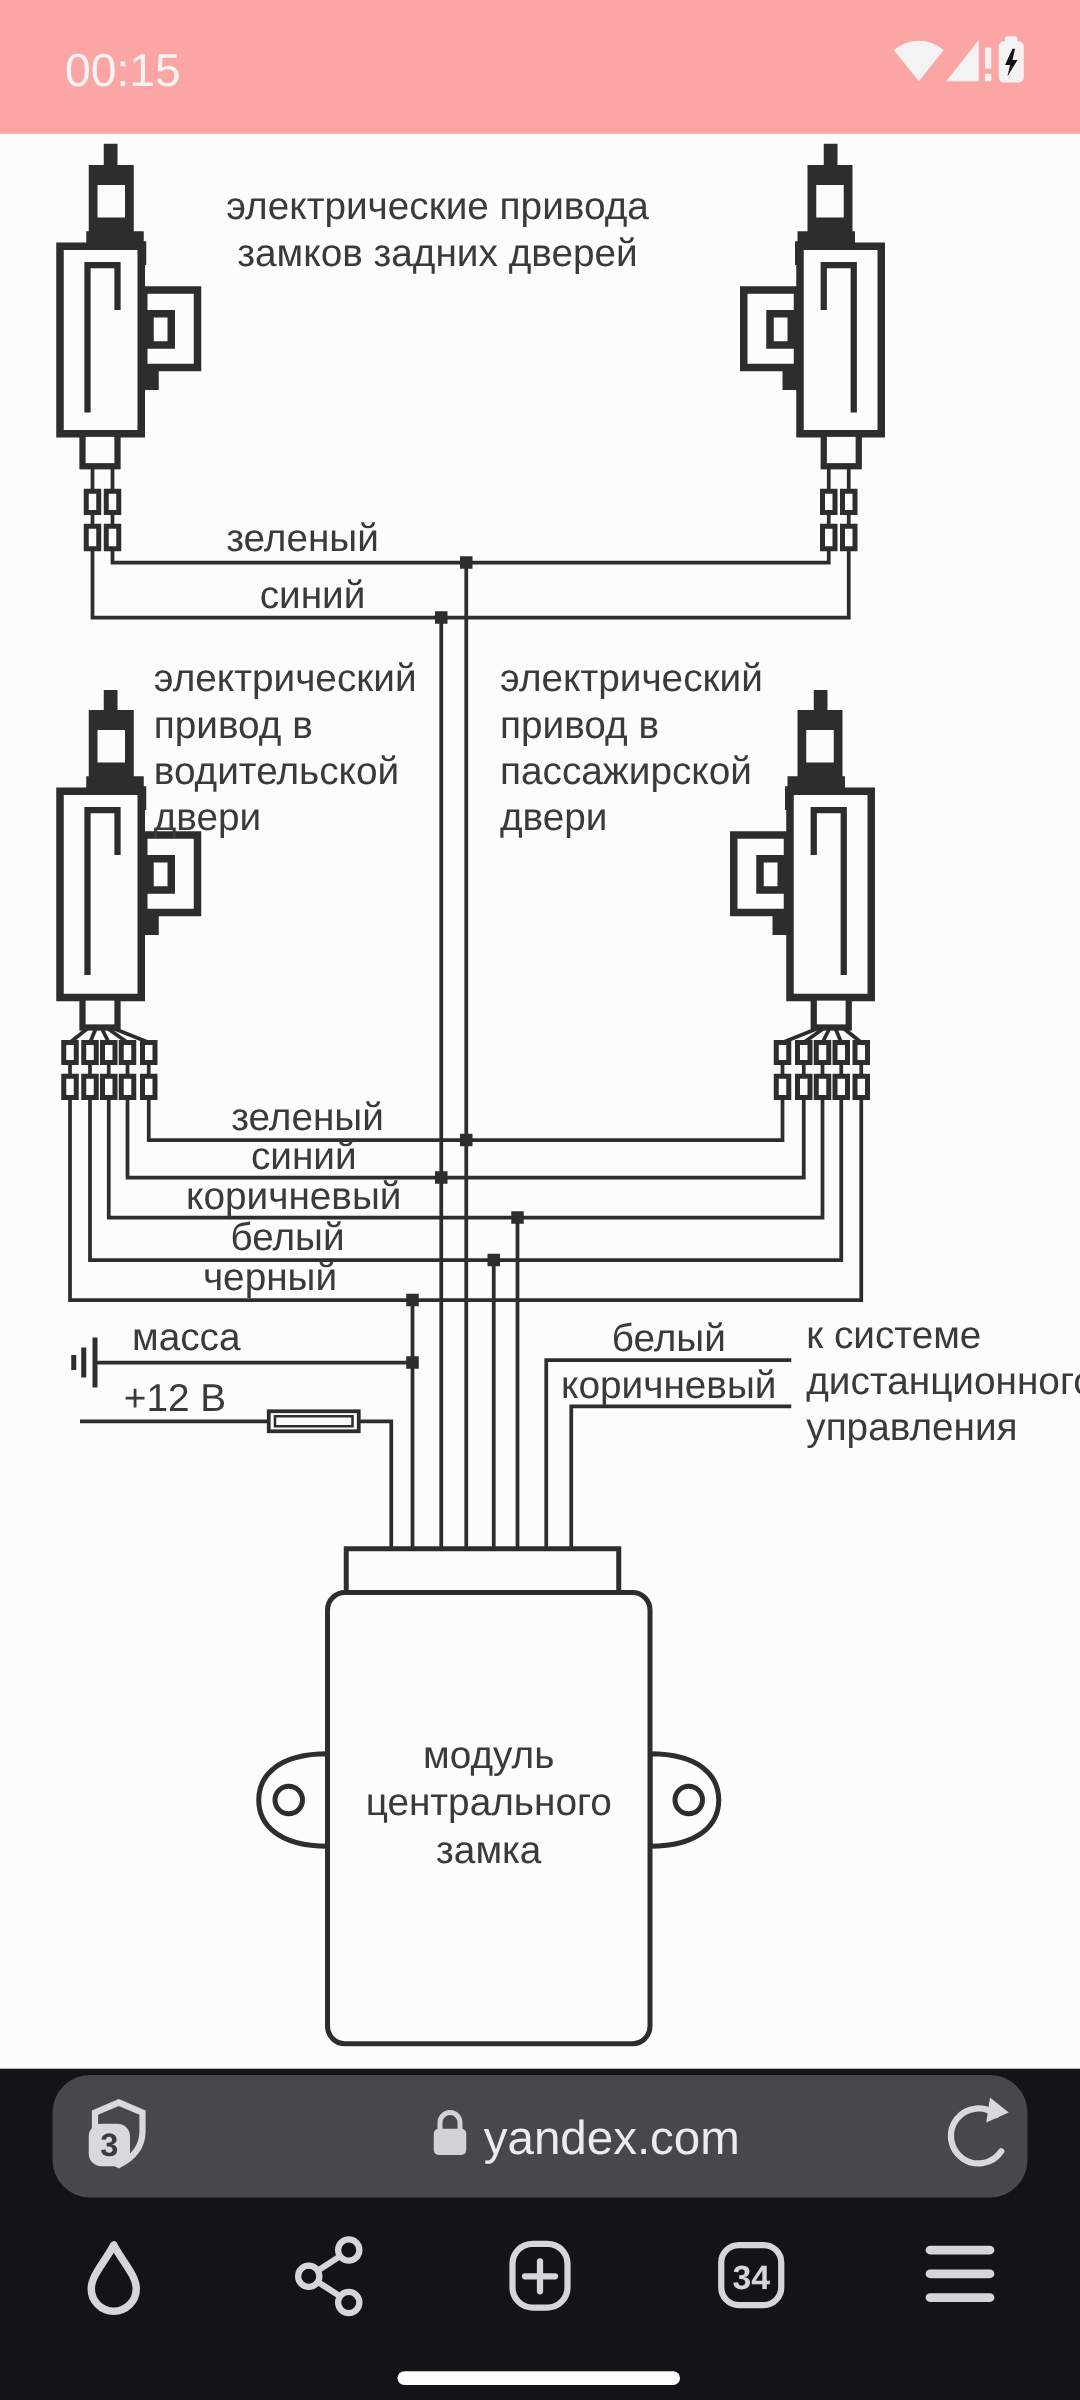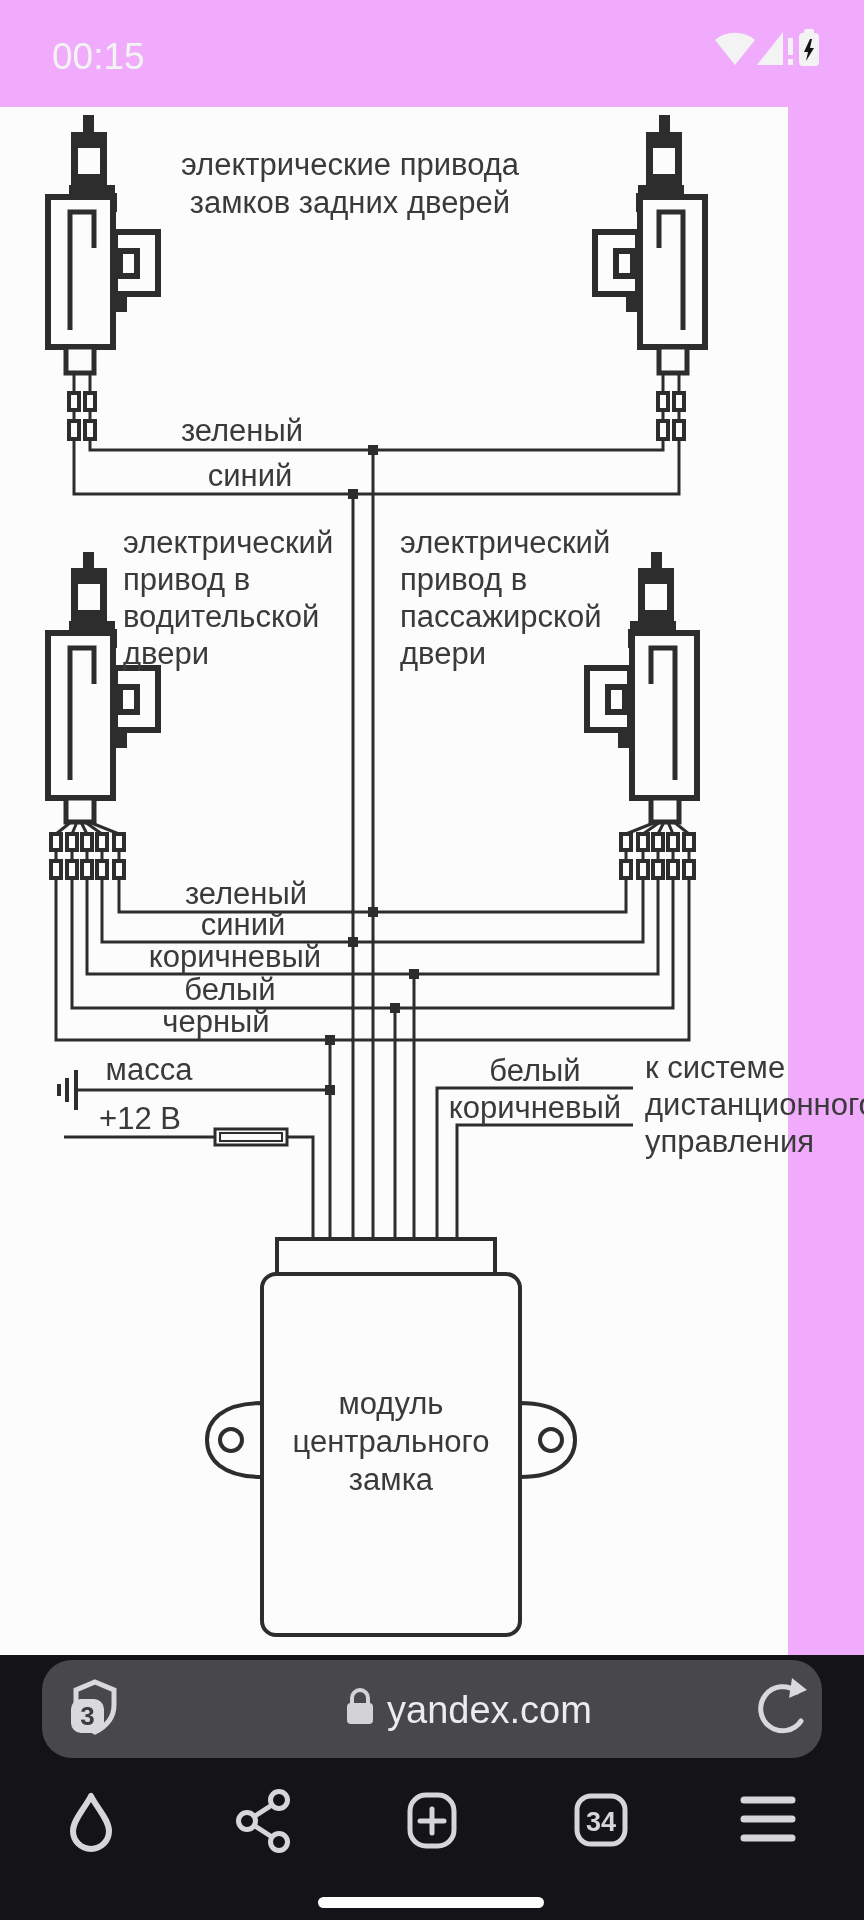--- a/index.html
+++ b/index.html
@@ -1,21 +1,21 @@
 <!DOCTYPE html>
 <html><head>
 <meta charset="utf-8">
 <style>
   html,body{margin:0;padding:0;background:#000;}
   .phone{
     position:relative;width:864px;height:1920px;overflow:hidden;
-    background:#f0abfc;font-family:"Liberation Sans",sans-serif;
+    background:#fca5a5;font-family:"Liberation Sans",sans-serif;
   }
   .status-bar{position:absolute;top:0;left:0;width:864px;height:107px;}
-  .diagram-wrap{position:absolute;top:107px;left:0;width:788px;height:1548px;background:#fcfcfc;}
+  .diagram-wrap{position:absolute;top:107px;left:0;width:864px;height:1548px;background:#fcfcfc;}
   .bottom-wrap{position:absolute;top:1655px;left:0;width:864px;height:265px;background:#141418;}
   svg{display:block;}
   text{font-family:"Liberation Sans",sans-serif;}
   .dlabel{fill:#3a3a3a;font-size:31px;}
 </style>
 </head>
 <body>
 
 <div class="phone">
 

